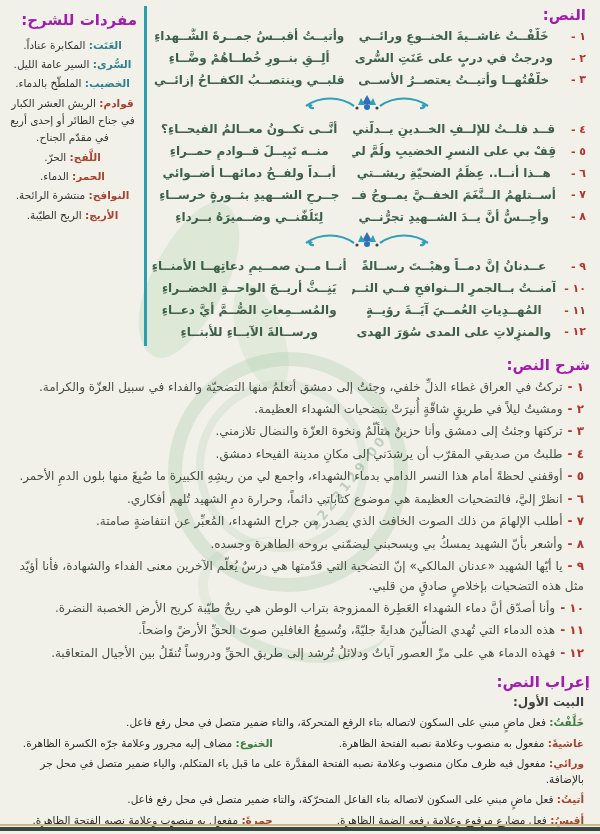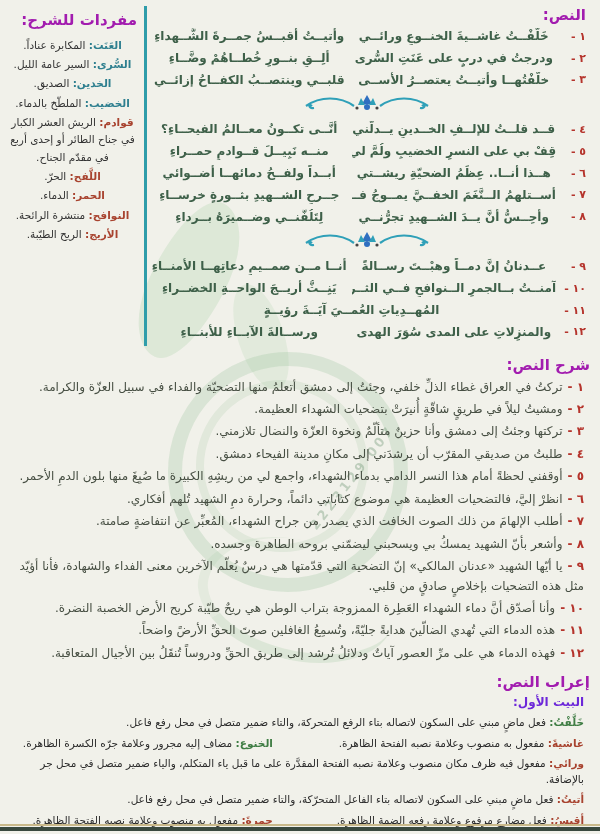--- a/index.html
+++ b/index.html
@@ -45,21 +45,21 @@
   .term.teal{color:#2e7f8f;}
   .term.red{color:#a8432f;}
   .def{color:#333;}
   
   .sharh{margin-top:10px;}
   .sh{font-size:12px;color:#474f43;line-height:1.62;margin-bottom:3px;text-align:right;
     padding-right:6px;}
   .sh .num{color:#b5342c;font-weight:bold;margin-left:5px;}
   
   .i3rab{margin-top:10px;}
-  .bait{font-size:12px;font-weight:bold;color:#6d28d9;margin:4px 6px 5px 0;}
+  .bait{font-size:12px;font-weight:bold;color:#404040;margin:4px 6px 5px 0;}
   .pl{font-size:10.5px;color:#2b2b2b;line-height:1.55;margin-bottom:4px;padding-right:6px;
     display:flex;justify-content:space-between;gap:10px;}
   .pseg{display:inline;}
   .pseg.half1{flex:1;}
   .pseg.half2{flex:0 0 46%;}
   .pword{font-weight:bold;}
   .pword.red{color:#a8432f;}
   .pword.green{color:#3f7d44;}
   
   .bottom-bar{position:absolute;left:0;right:0;bottom:3px;height:4px;background:#39493f;z-index:3;}
@@ -168,33 +168,33 @@
         <span class="hemi">أنــا مــن صمــيمِ دعاتِهــا الأمنــاءِ</span>
       </div>
       <div class="vrow">
         <span class="vnum">١٠ -</span>
         <span class="hemi">آمنــتُ بــالجمرِ الــنوافحِ فــي الثــرى</span>
         <span class="hemi">يَنِــثُّ أريــجَ الواحــةِ الخضــراءِ</span>
       </div>
       <div class="vrow">
         <span class="vnum">١١ -</span>
         <span class="hemi">المُهــدِياتِ العُمــيَ آيَــةَ رؤيــةٍ</span>
+        <span class="hemi">والمُســمِعاتِ الصُّــمَّ أيَّ دعــاءِ</span>
       </div>
       <div class="vrow">
         <span class="vnum">١٢ -</span>
         <span class="hemi">والمنزِلاتِ على المدى سُوَرَ الهدى</span>
         <span class="hemi">ورســالةَ الآبــاءِ للأبنــاءِ</span>
       </div>
     </div>
 
     <div class="vocab-col">
       <h2 class="sec vocab-head">مفردات للشرح:</h2>
       <div class="vb"><span class="term teal">العَنَت:</span> <span class="def">المكابرة عناداً.</span></div>
       <div class="vb"><span class="term teal">السُّرى:</span> <span class="def">السير عامة الليل.</span></div>
-      <div class="vb"><span class="term teal">الخدين:</span> <span class="def">الصديق.</span></div>
       <div class="vb"><span class="term teal">الخضيب:</span> <span class="def">الملطّخ بالدماء.</span></div>
       <div class="vb"><span class="term red">قوادم:</span> <span class="def">الريش العشر الكبار في جناح الطائر أو إحدى أربع في مقدّم الجناح.</span></div>
       <div class="vb"><span class="term red">اللَّفح:</span> <span class="def">الحرّ.</span></div>
       <div class="vb"><span class="term red">الحمر:</span> <span class="def">الدماء.</span></div>
       <div class="vb"><span class="term red">النوافح:</span> <span class="def">منتشرة الرائحة.</span></div>
       <div class="vb"><span class="term red">الأريج:</span> <span class="def">الريح الطيّبة.</span></div>
     </div>
   </div>
 
   <div class="sharh">

